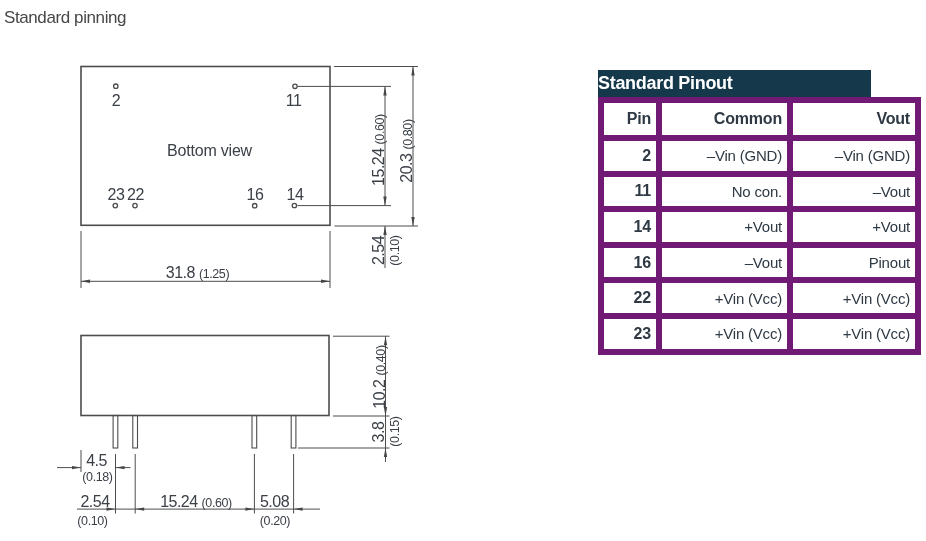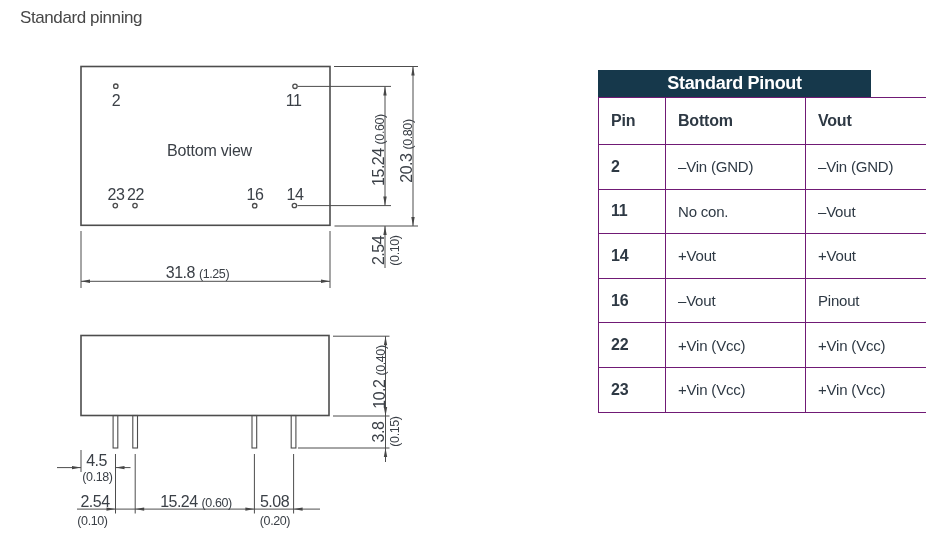--- a/index.html
+++ b/index.html
@@ -1,22 +1,22 @@
 <!DOCTYPE html>
 <html><head>
 <meta charset="utf-8">
 <style>
   html,body{margin:0;padding:0;background:#fff;}
   .page{position:relative;width:926px;height:541px;font-family:"Liberation Sans",sans-serif;background:#fff;overflow:hidden;}
-  .title{position:absolute;left:20px;top:8px;font-size:17px;letter-spacing:-0.4px;color:#474747;}
+  .title{position:absolute;left:4px;top:8px;font-size:17px;letter-spacing:-0.4px;color:#474747;}
   .drawing{position:absolute;left:0;top:0;}
   .tbl{position:absolute;left:598px;top:70px;width:273px;color:#2e3944;}
-  .thead{height:27px;background:#16384b;color:#fff;font-weight:bold;font-size:18px;text-align:center;line-height:27px;letter-spacing:-0.3px;}
+  .thead{height:27px;background:#16384b;color:#fff;font-weight:bold;font-size:18px;text-align:left;line-height:27px;letter-spacing:-0.3px;}
   .tbl table{border-collapse:collapse;width:272px;table-layout:fixed;}
-  .tbl td{border:1px solid #701a75;text-align:left;font-size:15px;padding:12px;height:19.6px;letter-spacing:-0.2px;}
+  .tbl td{border:6px solid #701a75;text-align:right;font-size:15px;padding:5px;height:19.6px;letter-spacing:-0.2px;}
   .tbl tr.colhead td{font-weight:bold;font-size:16px;height:22px;}
   .tbl td.pin{font-weight:bold;font-size:16px;}
   text{fill:#3b4047;font-family:"Liberation Sans",sans-serif;}
   .big{font-size:16px;letter-spacing:-0.5px;}
   .small{font-size:12.5px;letter-spacing:-0.4px;}
 </style>
 </head>
 <body>
 <div class="page">
 
@@ -182,21 +182,21 @@
 
 <div class="tbl">
 
   <div class="thead">Standard Pinout</div>
 
   <table>
 
     <tbody>
           <tr class="colhead">
             <td style="width:42px">Pin</td>
-            <td style="width:115px">Bottom</td>
+            <td style="width:115px">Common</td>
             <td style="width:112px">Vout</td>
           </tr>
 
     <tr>
             <td class="pin">2</td>
             <td>–Vin (GND)</td>
             <td>–Vin (GND)</td>
           </tr>
 
     <tr>

